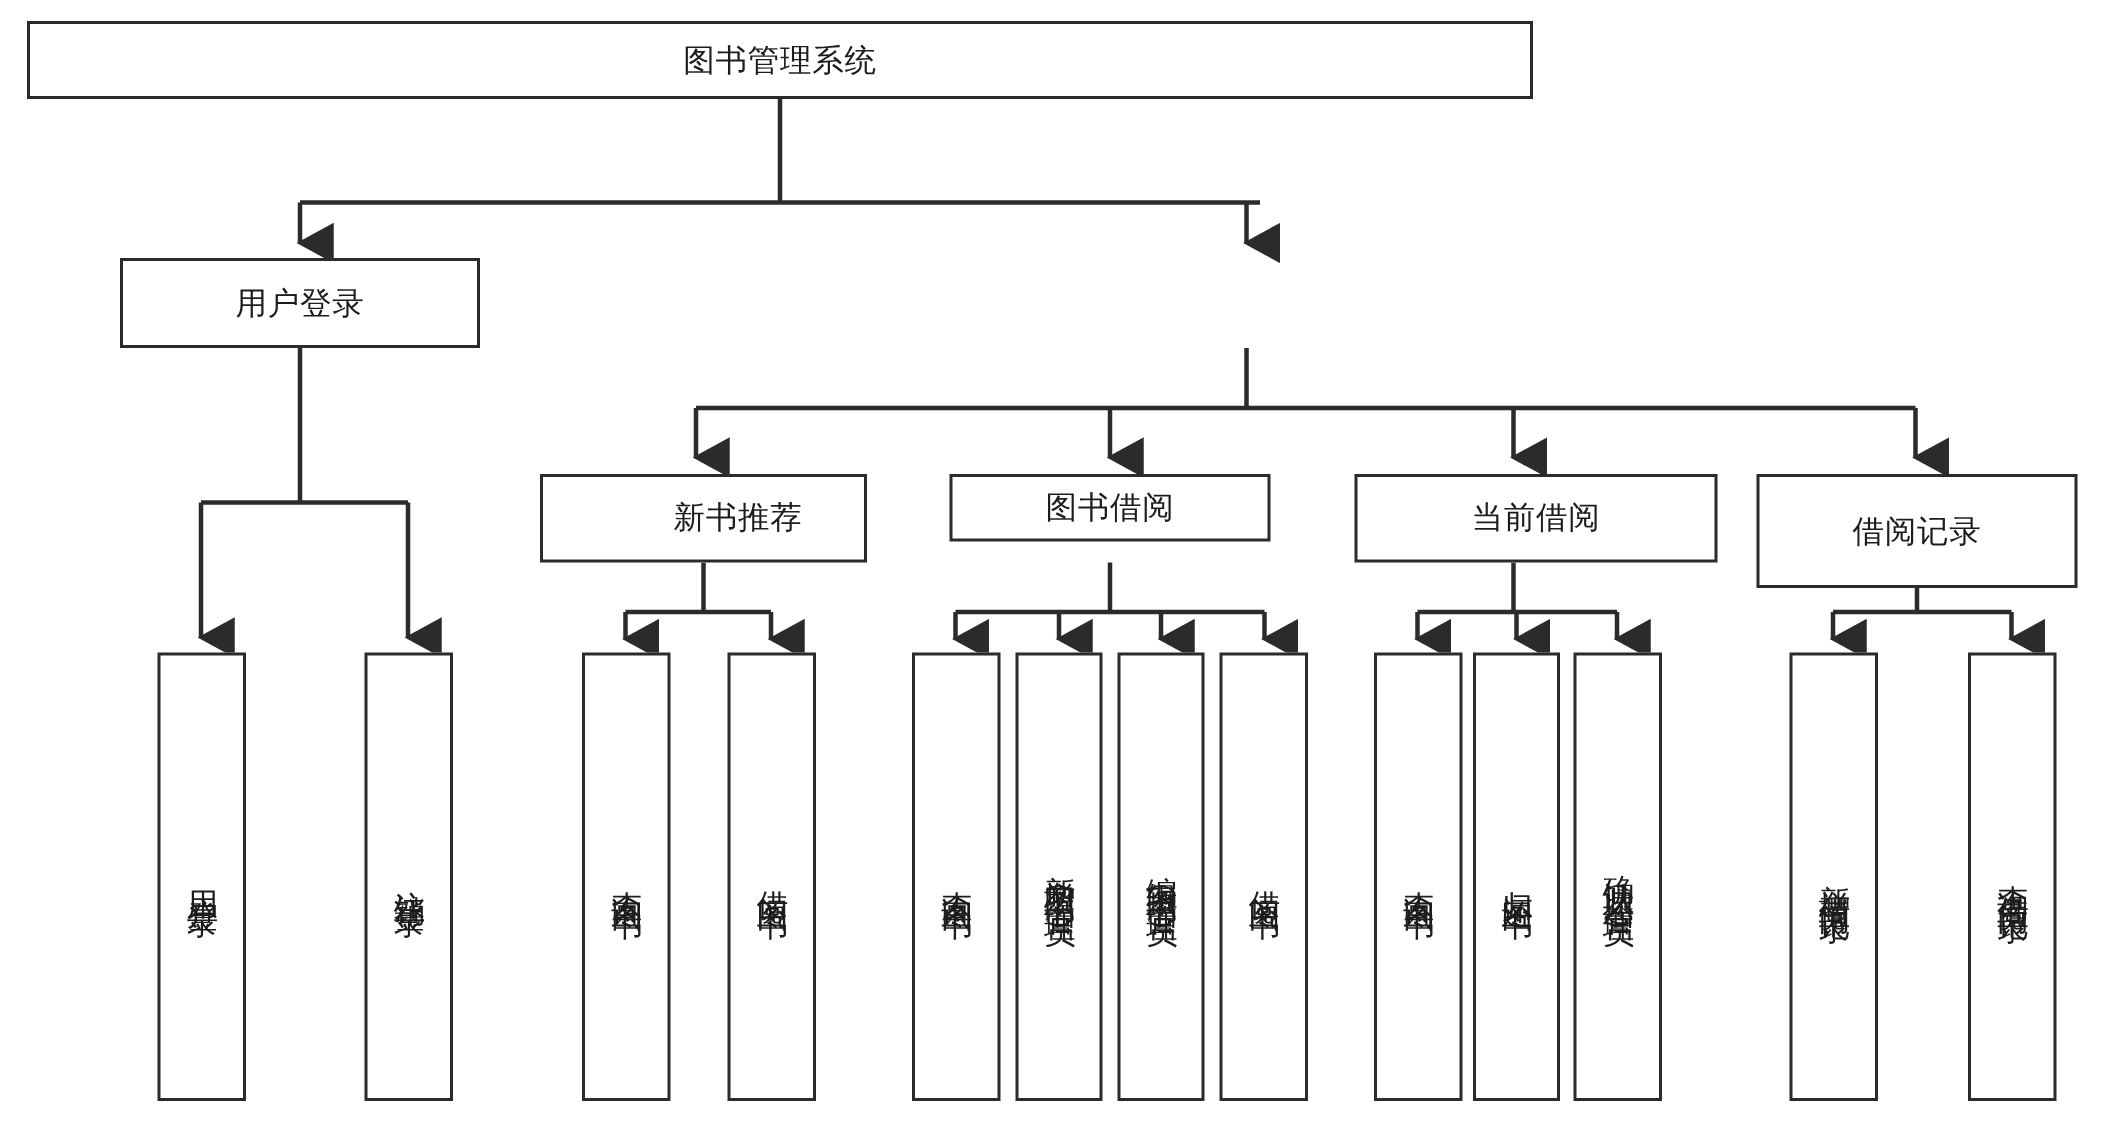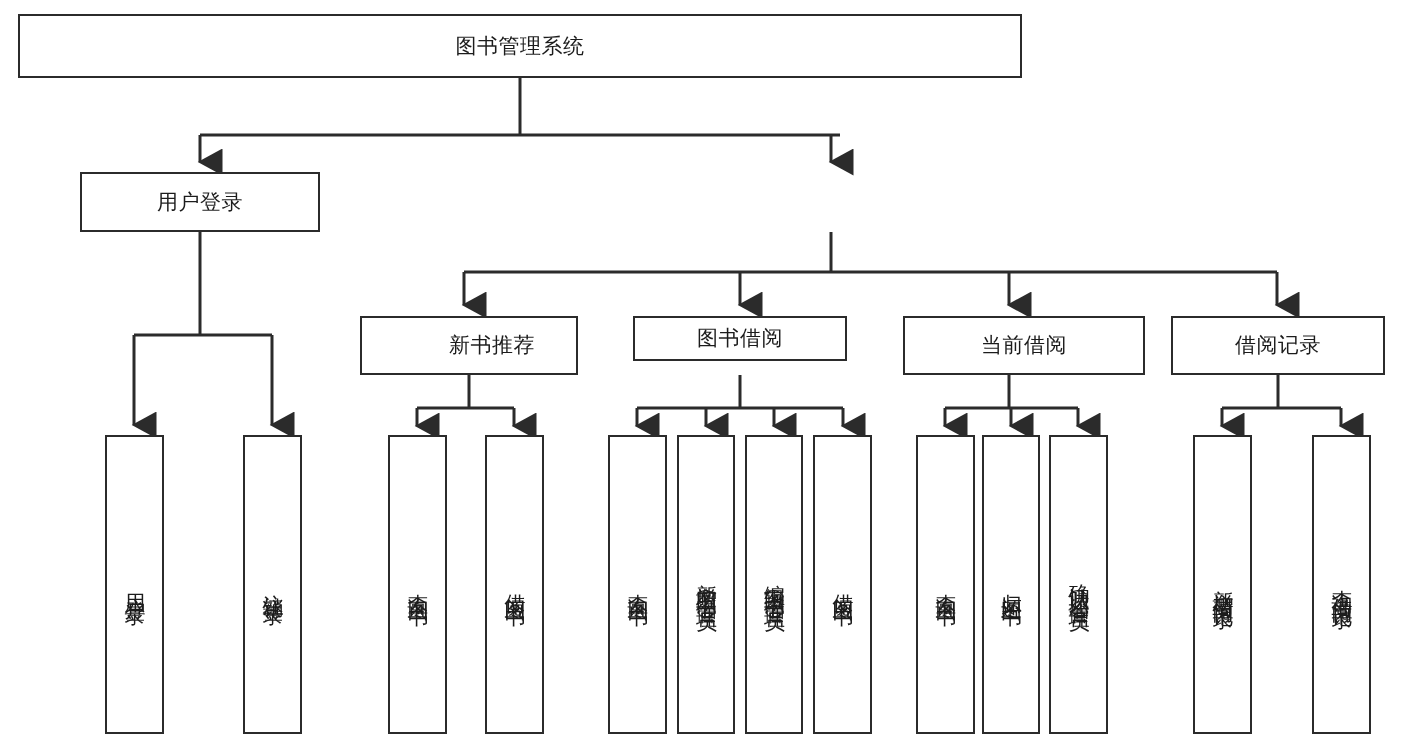--- a/index.html
+++ b/index.html
@@ -122,38 +122,38 @@
       <path d="M 1011 408 L 1011 426" marker-end="url(#arrow)"></path>
       <path d="M 1078 408 L 1078 426" marker-end="url(#arrow)"></path>
 
       <path d="M 1278 375 L 1278 408"></path>
       <path d="M 1222 408 L 1341 408"></path>
       <path d="M 1222 408 L 1222 426" marker-end="url(#arrow)"></path>
       <path d="M 1341 408 L 1341 426" marker-end="url(#arrow)"></path>
     </g>
   </svg>
 
-  <div class="node horiz root" style="left:18px;top:14px;width:1004px;height:64px;">
+  <div class="node horiz root" style="left:18px;top:14px;width:1004px;height:52px;">
     <span class="label">图书管理系统</span>
   </div>
 
   <div class="node horiz" style="left:80px;top:172px;width:240px;height:60px;">
     <span class="label">用户登录</span>
   </div>
 
   <div class="node horiz" style="left:360px;top:316px;width:218px;height:59px;padding-left:46px;">
     <span class="label">新书推荐</span>
   </div>
   <div class="node horiz" style="left:633px;top:316px;width:214px;height:45px;">
     <span class="label">图书借阅</span>
   </div>
   <div class="node horiz" style="left:903px;top:316px;width:242px;height:59px;">
     <span class="label">当前借阅</span>
   </div>
-  <div class="node horiz" style="left:1171px;top:316px;width:214px;height:59px;font-family:Liberation Serif, serif;">
+  <div class="node horiz" style="left:1171px;top:316px;width:214px;height:76px;font-family:Liberation Serif, serif;">
     <span class="label">借阅记录</span>
   </div>
 
   <div class="node vert" style="left:105px;top:435px;width:59px;height:299px;">
     <span class="label">用户登录</span>
   </div>
   <div class="node vert" style="left:243px;top:435px;width:59px;height:299px;">
     <span class="label">注销登录</span>
   </div>
 

